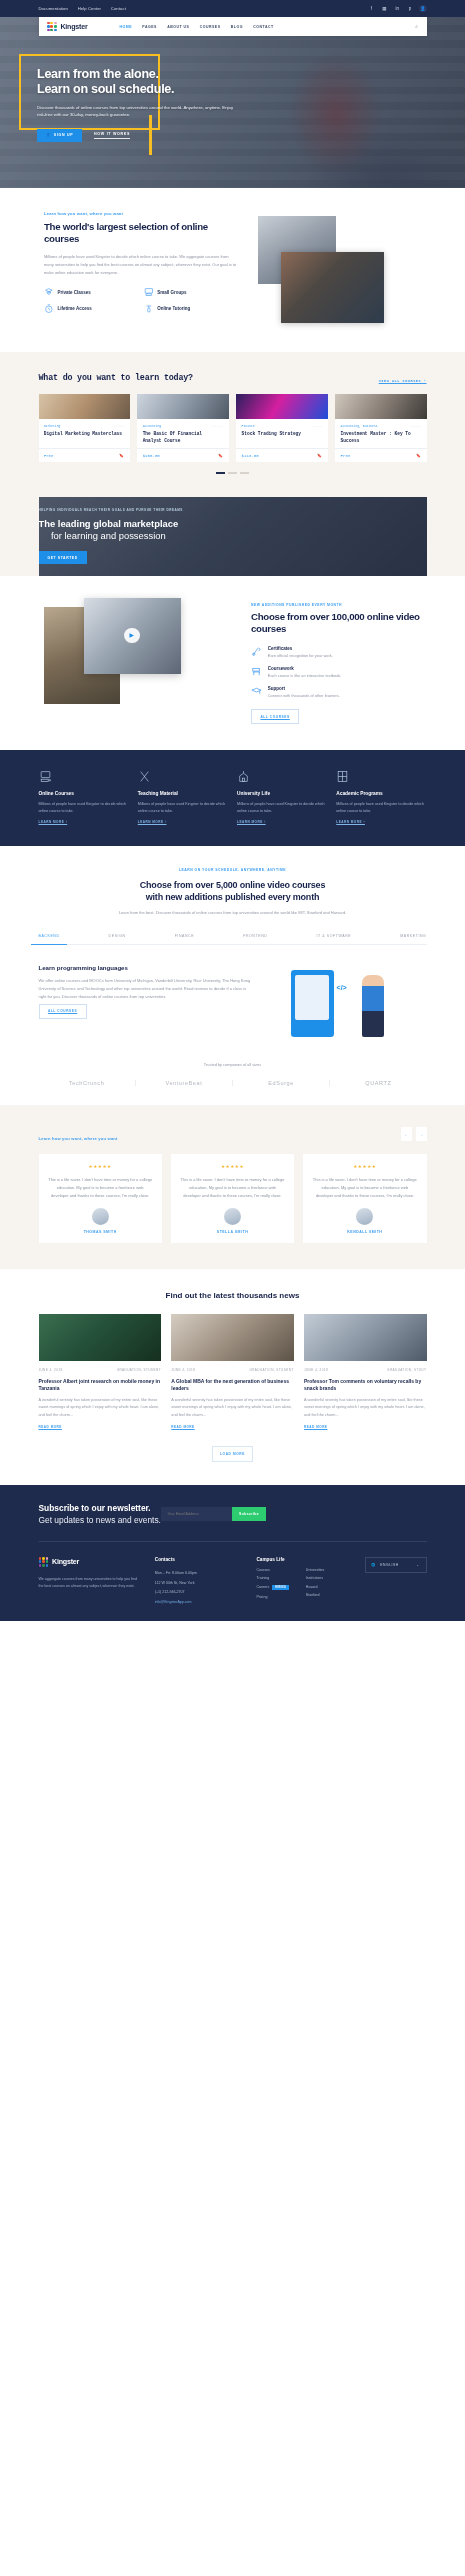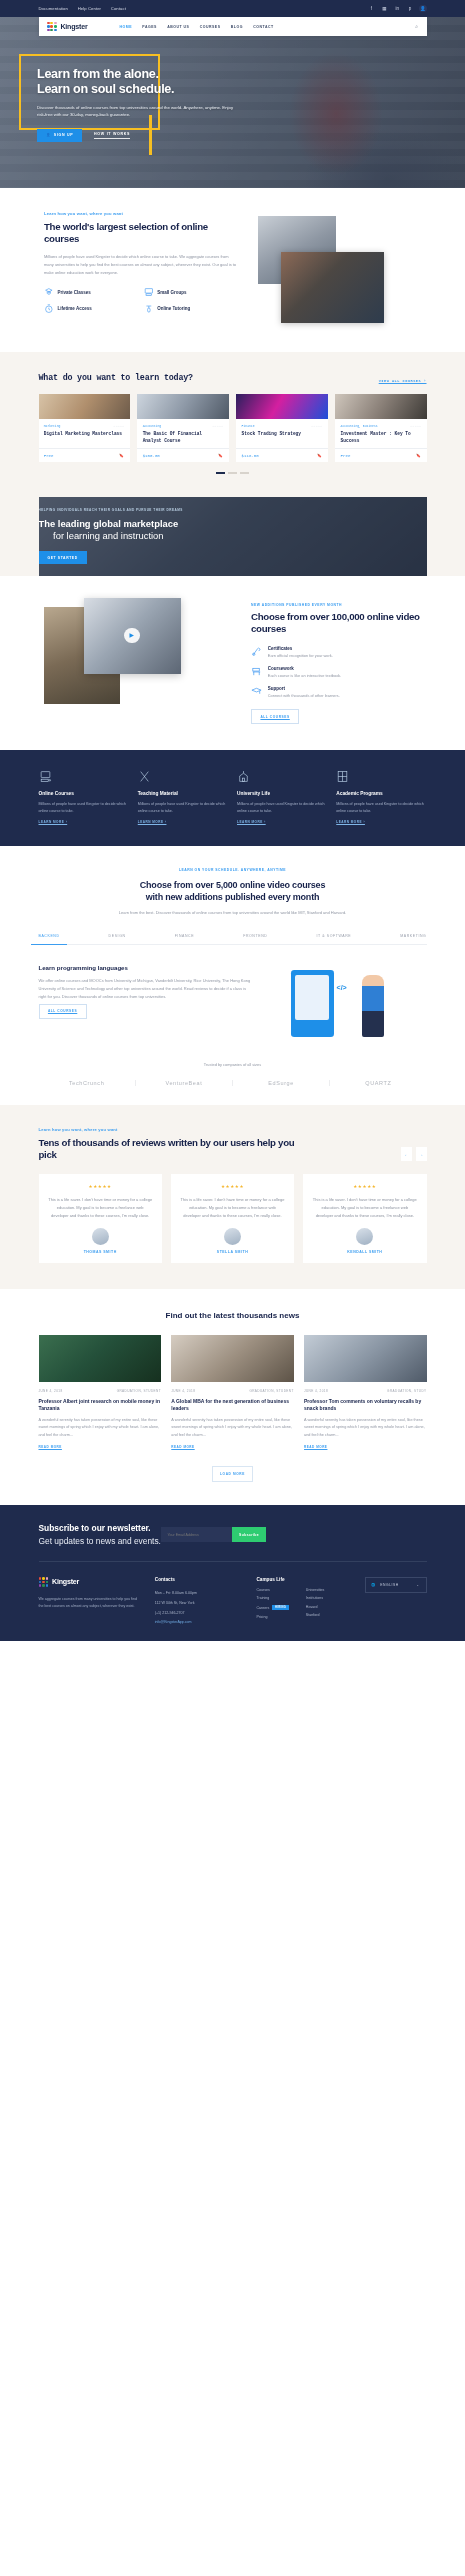--- a/index.html
+++ b/index.html
@@ -417,21 +417,21 @@
   </div>
 </div>
 
 <div style="background:#f7f4f0;padding-bottom:0">
   <div class="mk">
     <div class="mk-ov"></div>
     <div class="mk-in">
       <div class="mk-eye">HELPING INDIVIDUALS REACH THEIR GOALS AND PURSUE THEIR DREAMS</div>
       <div class="mk-h">
         <b>The leading global marketplace</b><br>
-        <span>for learning and instruction</span>
+        <span>for learning and possession</span>
       </div>
       <div class="mk-btn">GET STARTED</div>
     </div>
   </div>
 </div>
 
 <div class="sec-w2">
   <div class="wrap two-col">
     <div class="photo-b">
       <div class="pb1"></div>
@@ -570,21 +570,20 @@
       <div class="logo-i">QUARTZ</div>
     </div>
   </div>
 </div>
 
 <div class="sec-cream2">
   <div class="wrap">
     <div class="tst-head">
       <div>
         <div class="eyebrow">Learn how you want, where you want</div>
-        <div class="h2" style="max-width:259px">Tens of thousands of reviews written by our users help you pick</div>
       </div>
       <div class="arrows">
         <div class="arw">←</div>
         <div class="arw">→</div>
       </div>
     </div>
     <div class="tst-grid">
       <div class="tst">
         <div class="stars">★★★★★</div>
         <p>This is a life saver. I don't have time or money for a college education. My goal is to become a freelance web developer and thanks to these courses, I'm really close.</p>

